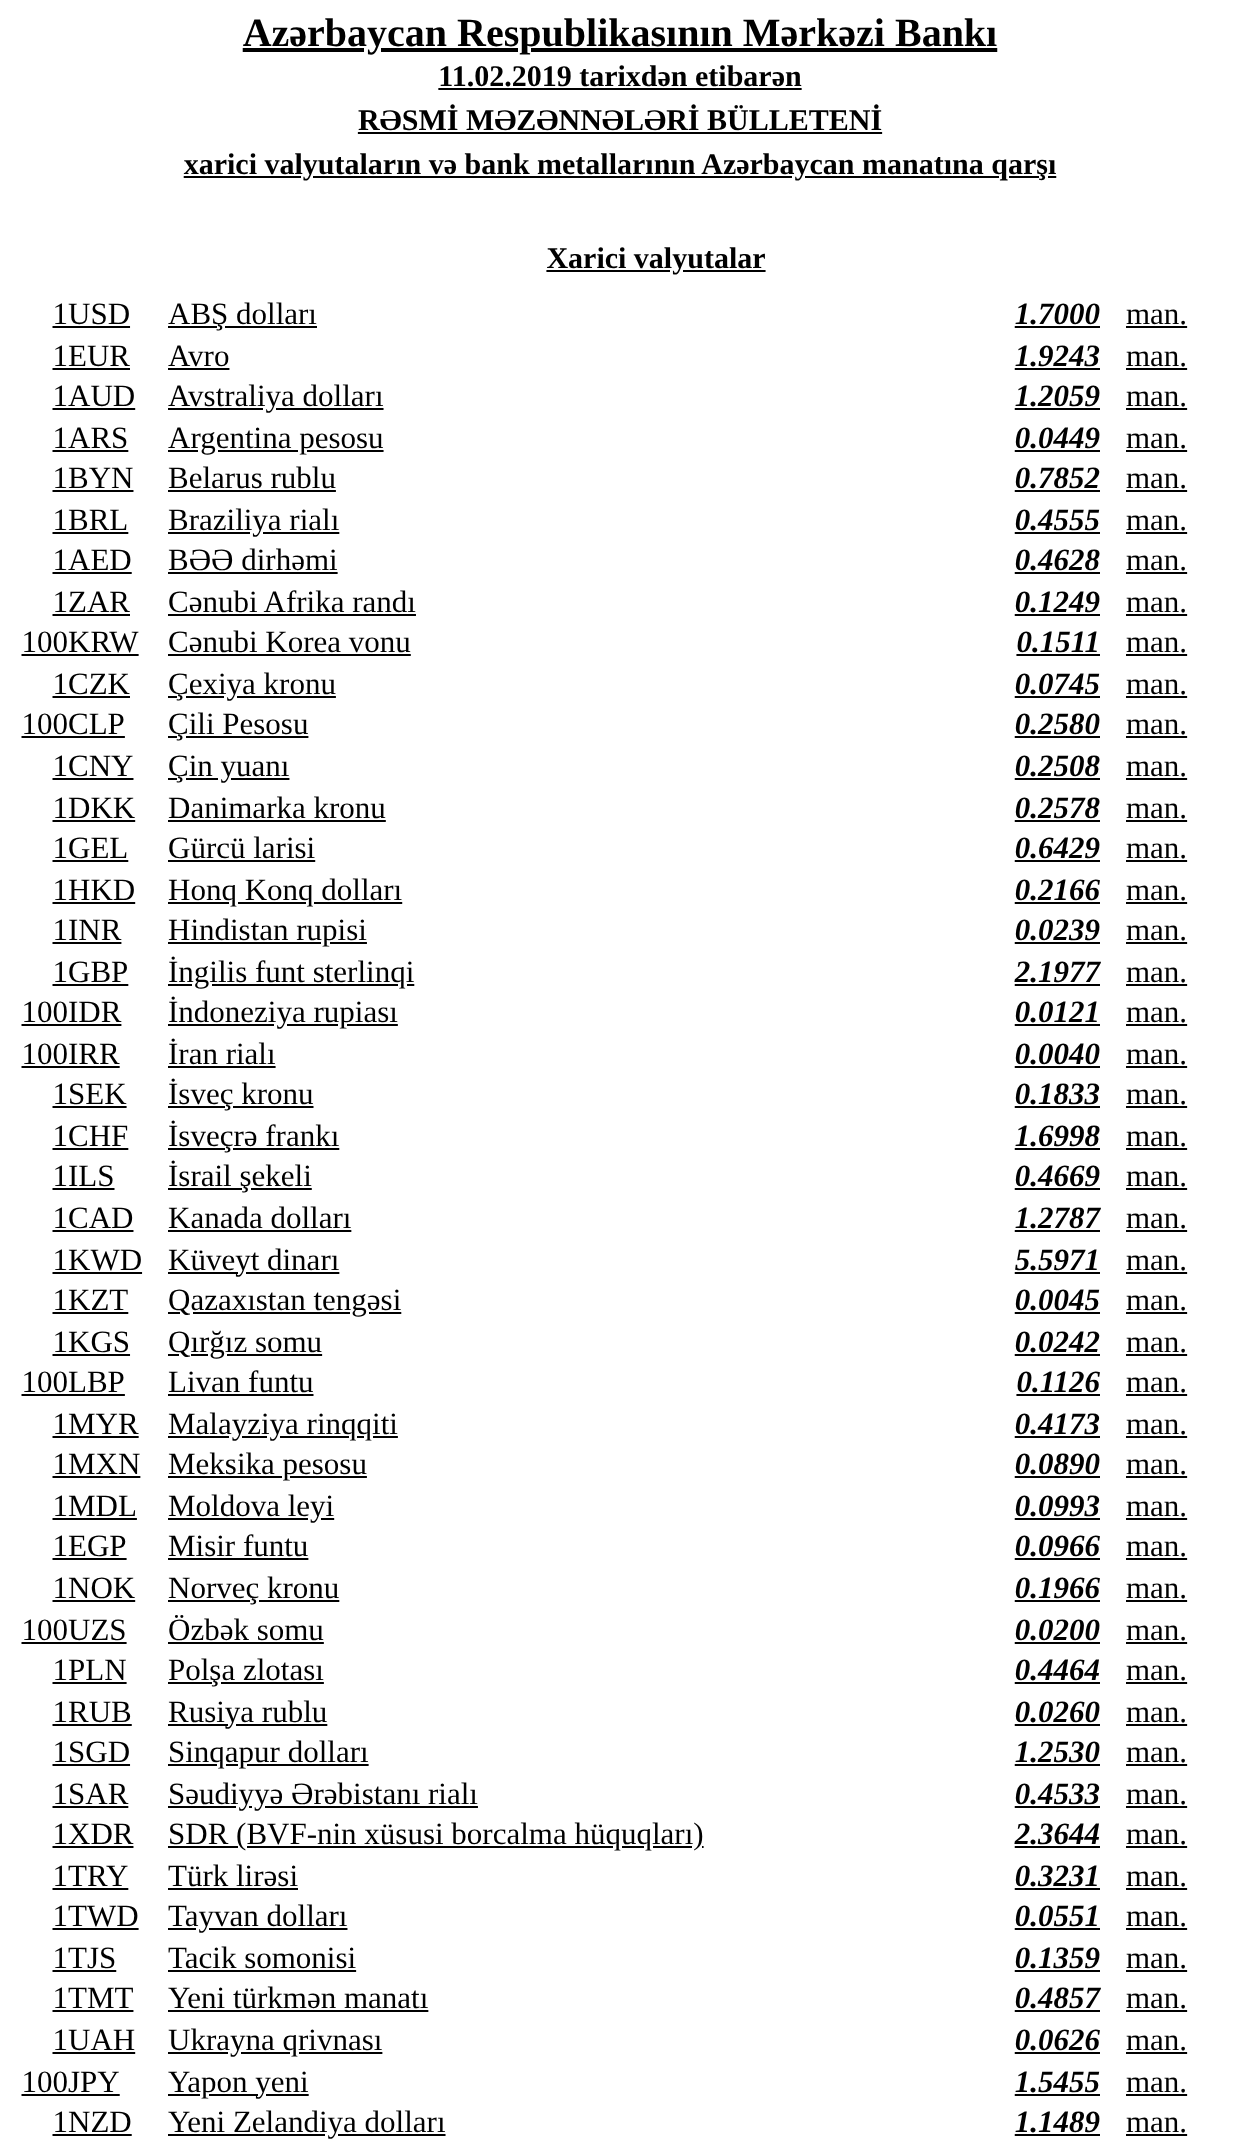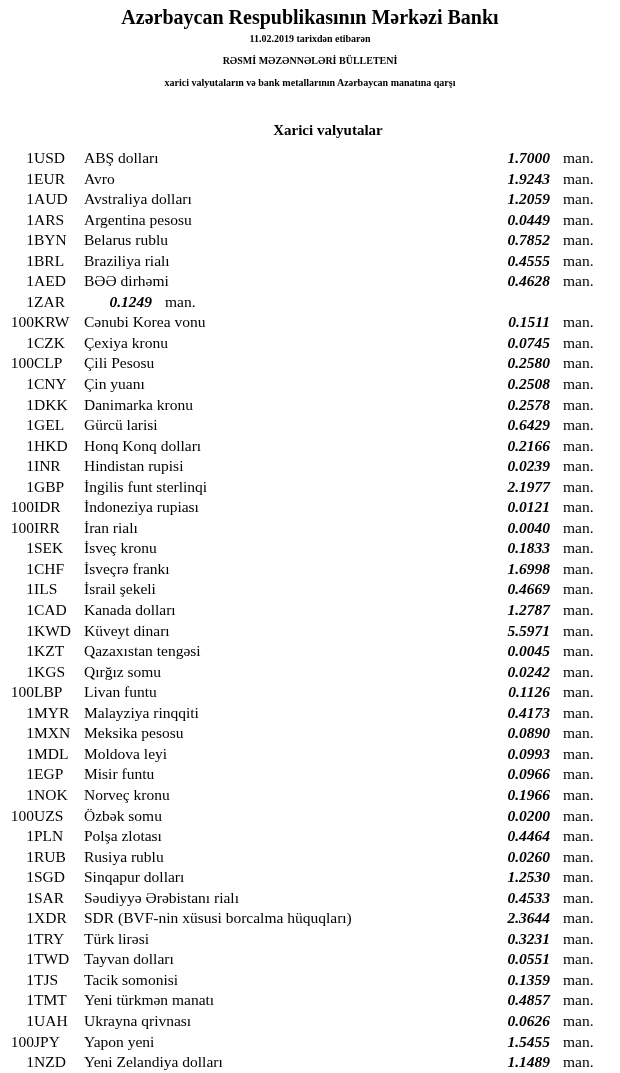--- a/index.html
+++ b/index.html
@@ -8,30 +8,31 @@
     height: 1073px;
     background: #ffffff;
     color: #000000;
     font-family: "Liberation Serif", "DejaVu Serif", serif;
     overflow: hidden;
   }
   .page {
     width: 620px;
     height: 1073px;
     position: relative;
+    text-decoration: underline;
   }
   .header { text-align: center; }
   .title {
     padding-top: 6px;
     font-size: 20px;
     line-height: 22px;
     font-weight: bold;
   }
   .sub {
-    font-size: 10px;
+    font-size: 15px;
     line-height: 22px;
     font-weight: bold;
   }
   .section-title {
     margin-top: 25px;
     text-align: center;
     font-size: 15px;
     line-height: 22px;
     font-weight: bold;
     padding-left: 36px;
@@ -132,20 +133,21 @@
       <div class="row">
         <span class="nominal">1</span>
         <span class="code">AED</span>
         <span class="name">BƏƏ dirhəmi</span>
         <span class="rate">0.4628</span>
         <span class="unit">man.</span>
       </div>
       <div class="row">
         <span class="nominal">1</span>
         <span class="code">ZAR</span>
+        <span class="name">Cənubi Afrika randı</span>
         <span class="rate">0.1249</span>
         <span class="unit">man.</span>
       </div>
       <div class="row">
         <span class="nominal">100</span>
         <span class="code">KRW</span>
         <span class="name">Cənubi Korea vonu</span>
         <span class="rate">0.1511</span>
         <span class="unit">man.</span>
       </div>

